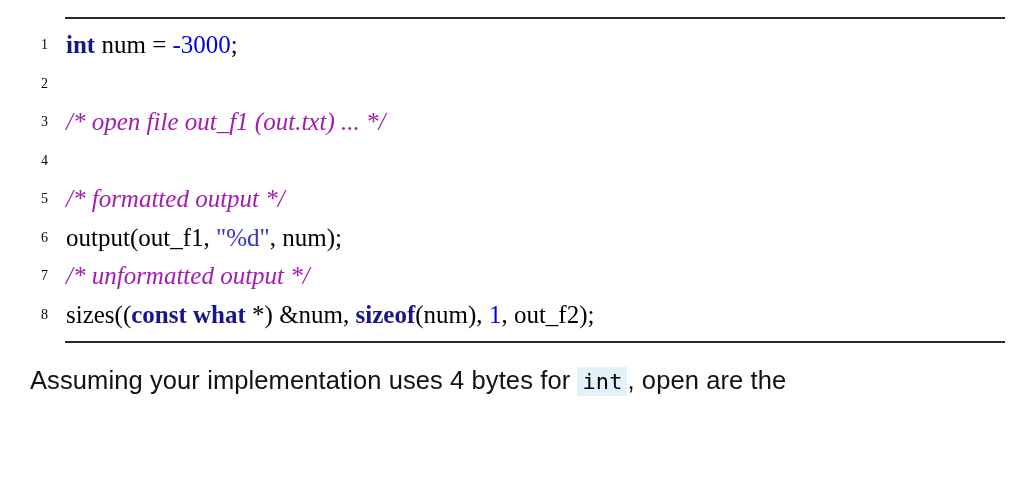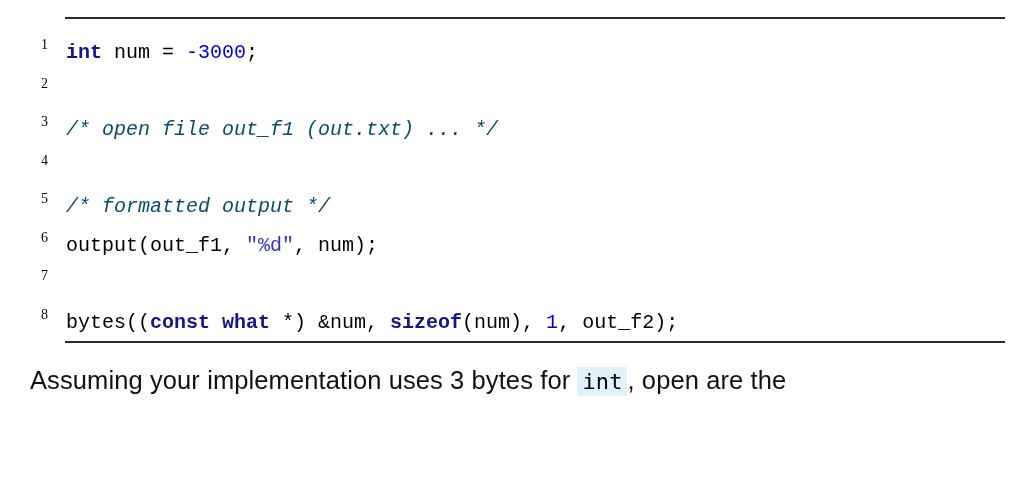--- a/index.html
+++ b/index.html
@@ -56,31 +56,31 @@
     width: 40px;
     text-align: right;
     font-family: "Liberation Serif", "DejaVu Serif", serif;
     font-size: 14px;
     color: #000000;
     line-height: 38.5px;
   }
   .codetext {
     position: absolute;
     left: 66px;
-    top: 8px;
-    font-family: Liberation Mono, monospace;
-    font-size: 20px;
+    top: 0;
+    font-family: Liberation Serif, serif;
+    font-size: 25px;
     letter-spacing: 0px;
     line-height: 38.5px;
     white-space: pre;
   }
   .kw  { color: #16168c; font-weight: bold; }
   .num { color: #0000ee; }
   .str { color: #3333cc; }
-  .cmt { color: #0c4a6e; font-style: italic; }
+  .cmt { color: #a21caf; font-style: italic; }
   .pl  { color: #000000; }
 
   
   .question {
     position: absolute;
     left: 30px;
     top: 358px;
     width: 964px;
     font-family: "Liberation Sans", sans-serif;
     font-size: 25.5px;
@@ -106,21 +106,21 @@
   <div class="rule top"></div>
   <div class="rule middle"></div>
 
   <div class="listing" id="listing">
       <div class="code-line"><span class="lineno">1</span><span class="codetext"><span class="kw">int</span><span class="pl"> num = </span><span class="num">-3000</span><span class="pl">;</span></span></div>
       <div class="code-line"><span class="lineno">2</span></div>
       <div class="code-line"><span class="lineno">3</span><span class="codetext"><span class="cmt">/* open file out_f1 (out.txt) ... */</span></span></div>
       <div class="code-line"><span class="lineno">4</span></div>
       <div class="code-line"><span class="lineno">5</span><span class="codetext"><span class="cmt">/* formatted output */</span></span></div>
       <div class="code-line"><span class="lineno">6</span><span class="codetext"><span class="pl">output(out_f1, </span><span class="str">"%d"</span><span class="pl">, num);</span></span></div>
-      <div class="code-line"><span class="lineno">7</span></div>
-      <div class="code-line"><span class="lineno">8</span><span class="codetext"><span class="pl">bytes((</span><span class="kw">const what</span><span class="pl"> *) &amp;num, </span><span class="kw">sizeof</span><span class="pl">(num), </span><span class="num">1</span><span class="pl">, out_f2);</span></span></div>
+      <div class="code-line"><span class="lineno">7</span><span class="codetext"><span class="cmt">/* unformatted output */</span></span></div>
+      <div class="code-line"><span class="lineno">8</span><span class="codetext"><span class="pl">sizes((</span><span class="kw">const what</span><span class="pl"> *) &amp;num, </span><span class="kw">sizeof</span><span class="pl">(num), </span><span class="num">1</span><span class="pl">, out_f2);</span></span></div>
     </div>
 
   <div class="question" id="question">
-      <span class="qline"><span>Assuming your implementation uses 3 bytes for </span><span class="cd">int</span><span>, open are the</span></span>
+      <span class="qline"><span>Assuming your implementation uses 4 bytes for </span><span class="cd">int</span><span>, open are the</span></span>
     </div>
 
 </div>
 
 </body></html>

